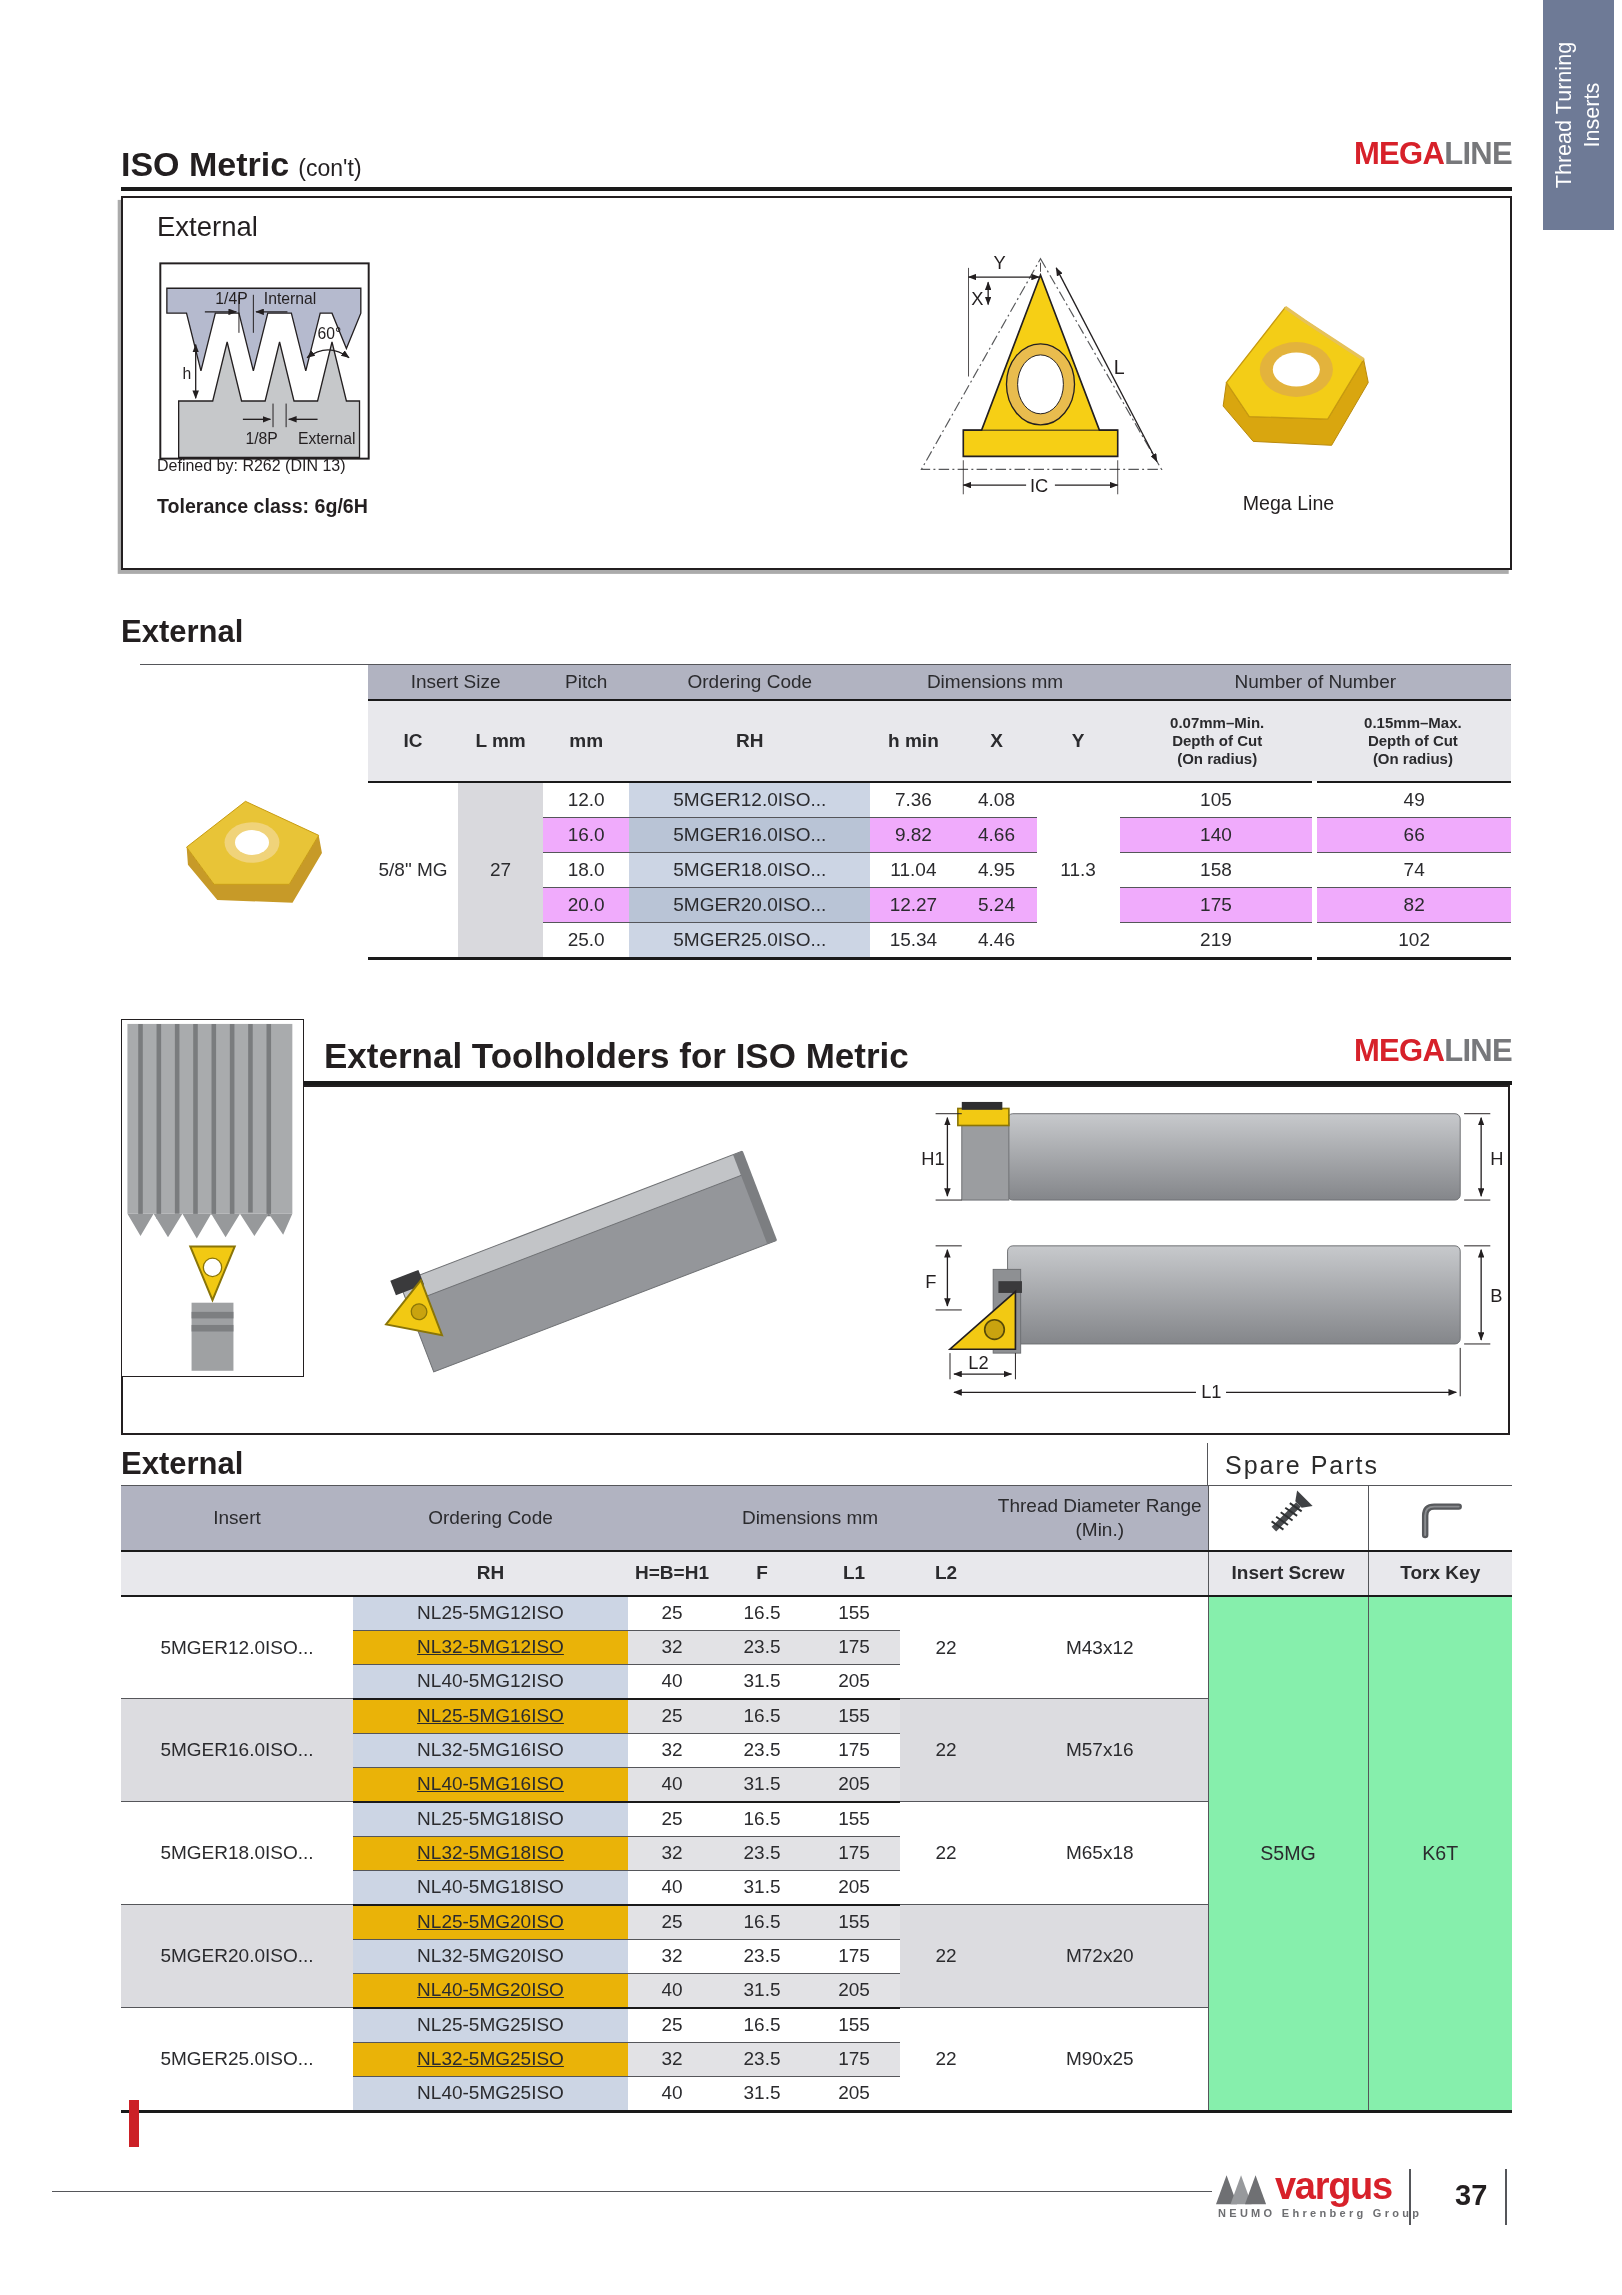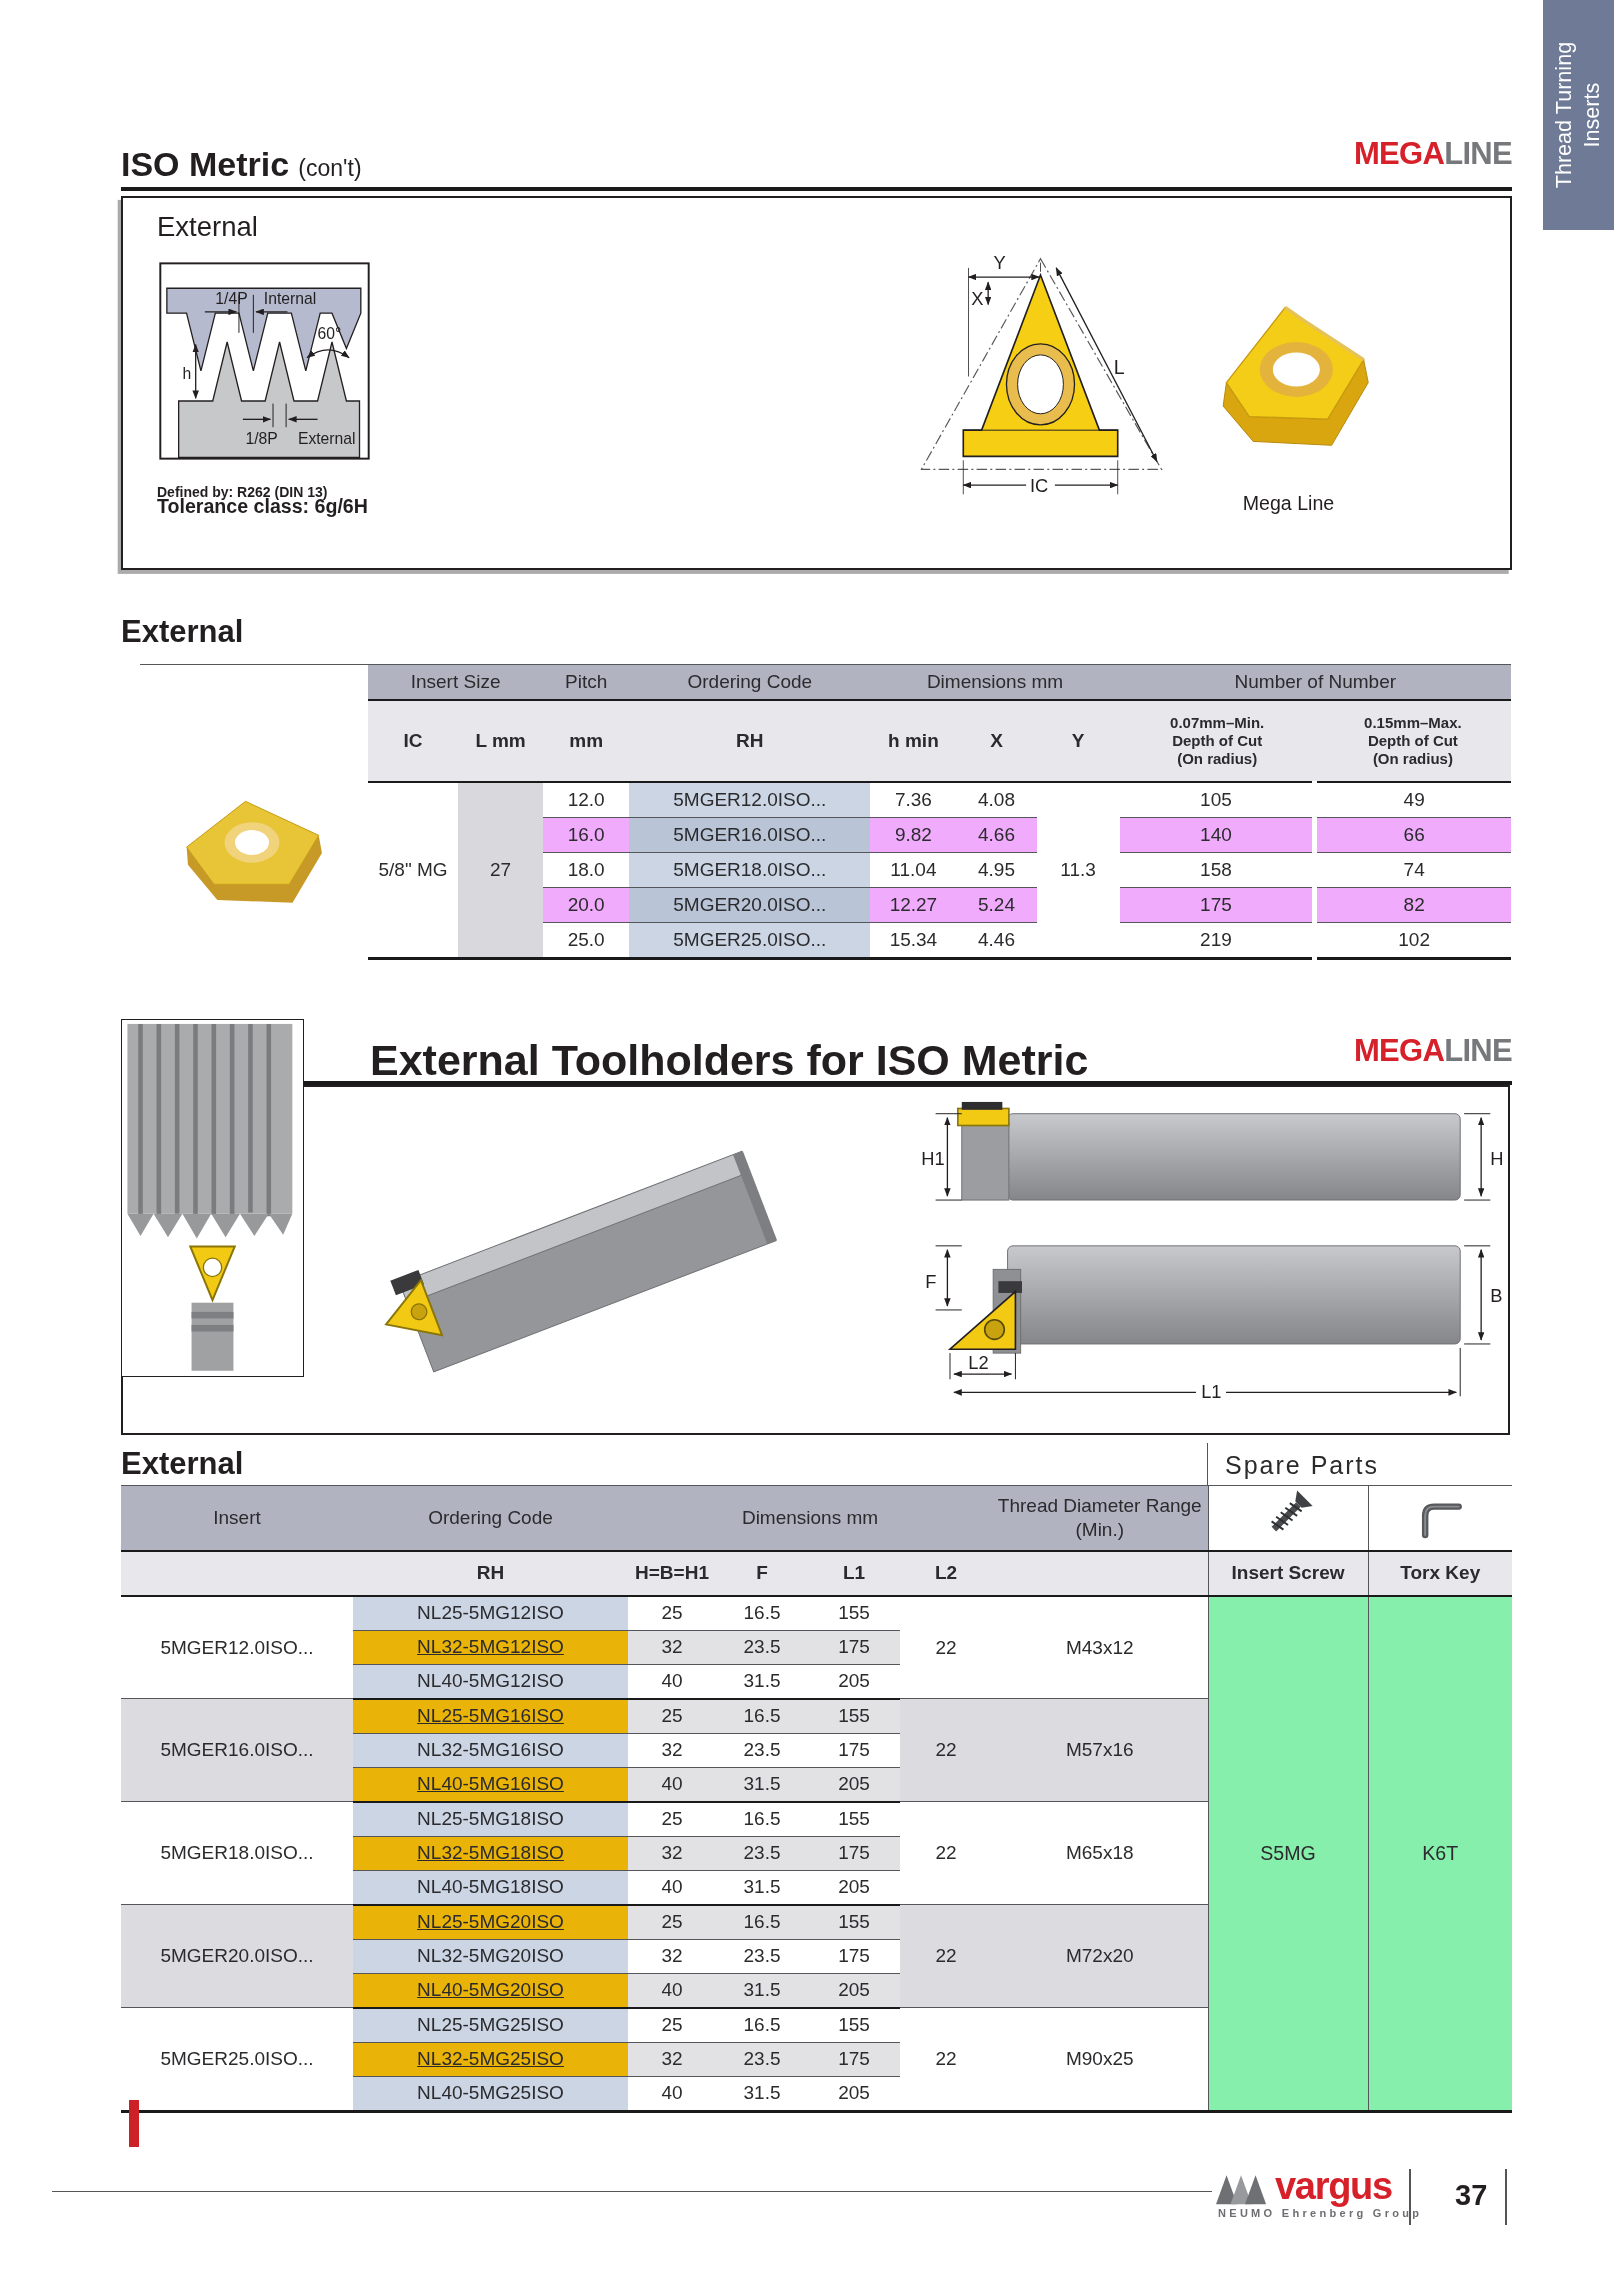--- a/index.html
+++ b/index.html
@@ -119,21 +119,21 @@
     <line x1="56" y1="126" x2="56" y2="208" stroke="#231f20" stroke-width="2" marker-start="url(#pa)" marker-end="url(#pa)"></line>
     <text x="36" y="178" font-size="24">h</text>
     <line x1="174" y1="216" x2="174" y2="252" stroke="#231f20" stroke-width="1.5"></line>
     <line x1="194" y1="216" x2="194" y2="252" stroke="#231f20" stroke-width="1.5"></line>
     <line x1="128" y1="240" x2="170" y2="240" stroke="#231f20" stroke-width="2" marker-end="url(#pa)"></line>
     <line x1="242" y1="240" x2="198" y2="240" stroke="#231f20" stroke-width="2" marker-end="url(#pa)"></line>
     <text x="132" y="278" font-size="24">1/8P</text>
     <text x="212" y="278" font-size="24">External</text>
   </svg>
 
-  <div class="abs" style="left:157px;top:484px;font-size:14px;font-weight:bold;color:#231f20;">Defined by: R262 (DIN 13)</div>
+  <div class="abs" style="left:157px;top:457px;font-size:16px;font-weight:normal;color:#231f20;">Defined by: R262 (DIN 13)</div>
   <div class="abs" style="left:157px;top:495px;font-size:19.6px;font-weight:bold;color:#231f20;">Tolerance class: 6g/6H</div>
 
   <svg class="abs" style="left:890px;top:239px;" width="301" height="275" viewBox="0 0 460 420">
     <defs>
       <marker id="da" markerWidth="14" markerHeight="10" refX="12" refY="5" orient="auto-start-reverse" markerUnits="userSpaceOnUse">
         <path d="M0,0 L13,5 L0,10 Z" fill="#231f20"></path>
       </marker>
     </defs>
     <path d="M230,30 L415,352 L48,352 Z" fill="none" stroke="#58595b" stroke-width="1.8" stroke-dasharray="16 5 3 5"></path>
     <path d="M230,55 L320,292 L348,292 L348,332 L112,332 L112,292 L140,292 Z" fill="#f6cf15" stroke="#231f20" stroke-width="2.5"></path>
@@ -250,21 +250,21 @@
         <td class="stripe">25.0</td>
         <td class="code">5MGER25.0ISO...</td>
         <td class="stripe">15.34</td>
         <td class="stripe">4.46</td>
         <td class="stripe">219</td>
         <td class="stripe gap">102</td>
       </tr>
     </tbody>
   </table>
 
-  <div class="abs" style="left:324px;top:1036px;font-size:43px;font-weight:bold;color:#231f20;margin-left:46px;">External Toolholders for ISO Metric</div>
+  <div class="abs" style="left:324px;top:1036px;font-size:35px;font-weight:bold;color:#231f20;">External Toolholders for ISO Metric</div>
   <div class="abs mlogo" style="right:111px;top:1033px;">
     <span class="mega">MEGA</span><span class="line">LINE</span>
   </div>
   <div class="abs rule-thick" style="left:303px;top:1081px;width:1209px;height:3.9px;"></div>
   <div class="abs frame2" style="left:121px;top:1085px;width:1385px;height:346px;"></div>
 
   <svg class="abs" style="left:121px;top:1019px;background:#ffffff;border:1.3px solid #231f20;" width="181" height="356" viewBox="0 0 276 544">
     <rect x="8" y="6" width="252" height="290" fill="#a9abad"></rect>
     <g stroke="#7a7c7e" stroke-width="7">
       <line x1="28" y1="6" x2="28" y2="300"></line>

